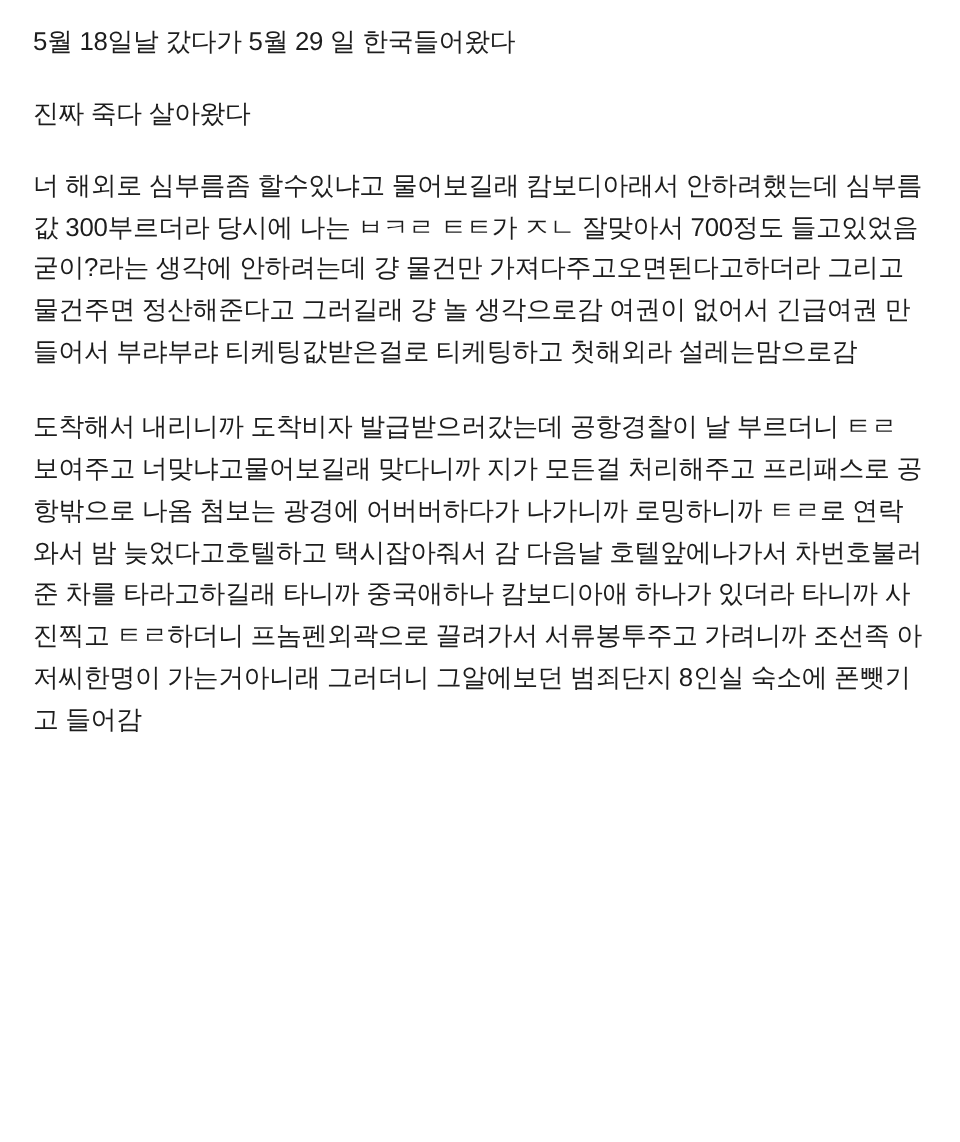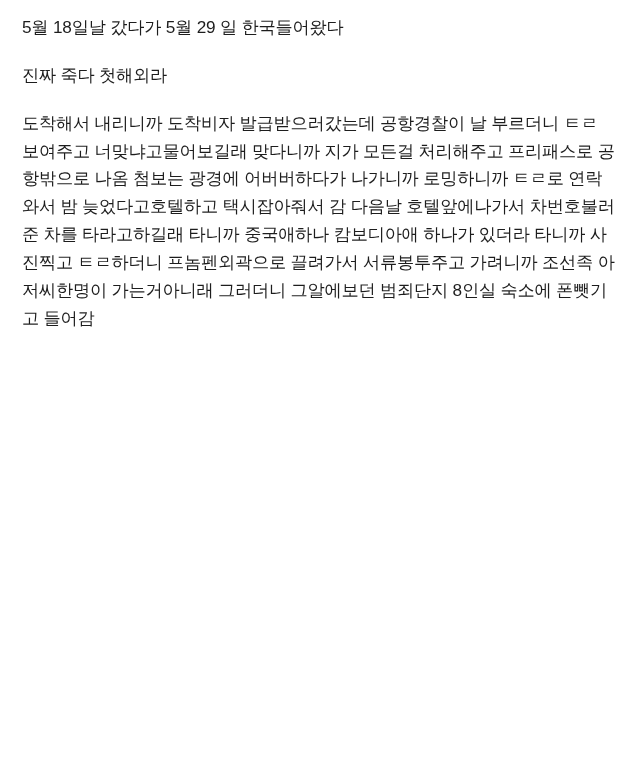--- a/index.html
+++ b/index.html
@@ -35,15 +35,16 @@
   }
   .para:last-child {
     margin-bottom: 2px;
   }
 </style>
 </head>
 <body>
 
 <div class="page">
   <p class="para">5월 18일날 갔다가 5월 29 일 한국들어왔다</p>
-  <p class="para">진짜 죽다 첫해외라</p>
+  <p class="para">진짜 죽다 살아왔다</p>
+  <p class="para block">너 해외로 심부름좀 할수있냐고 물어보길래 캄보디아래서 안하려했는데 심부름값 300부르더라 당시에 나는 ㅂㅋㄹ ㅌㅌ가 ㅈㄴ 잘맞아서 700정도 들고있었음 굳이?라는 생각에 안하려는데 걍 물건만 가져다주고오면된다고하더라 그리고 물건주면 정산해준다고 그러길래 걍 놀 생각으로감 여권이 없어서 긴급여권 만들어서 부랴부랴 티케팅값받은걸로 티케팅하고 첫해외라 설레는맘으로감</p>
   <p class="para">도착해서 내리니까 도착비자 발급받으러갔는데 공항경찰이 날 부르더니 ㅌㄹ 보여주고 너맞냐고물어보길래 맞다니까 지가 모든걸 처리해주고 프리패스로 공항밖으로 나옴 첨보는 광경에 어버버하다가 나가니까 로밍하니까 ㅌㄹ로 연락와서 밤 늦었다고호텔하고 택시잡아줘서 감 다음날 호텔앞에나가서 차번호불러준 차를 타라고하길래 타니까 중국애하나 캄보디아애 하나가 있더라 타니까 사진찍고 ㅌㄹ하더니 프놈펜외곽으로 끌려가서 서류봉투주고 가려니까 조선족 아저씨한명이 가는거아니래 그러더니 그알에보던 범죄단지 8인실 숙소에 폰뺏기고 들어감</p>
 </div>
 
 </body></html>

